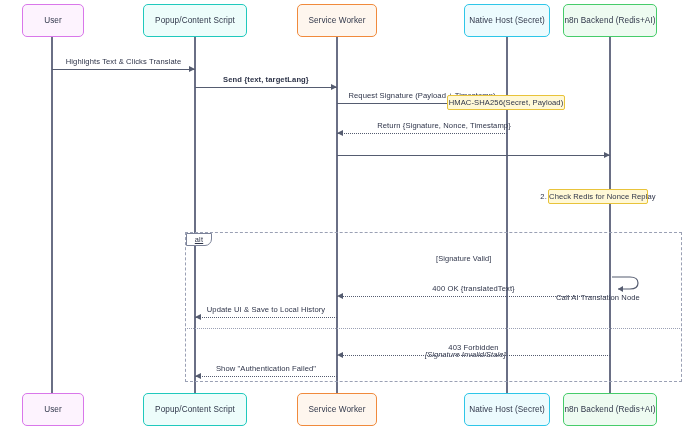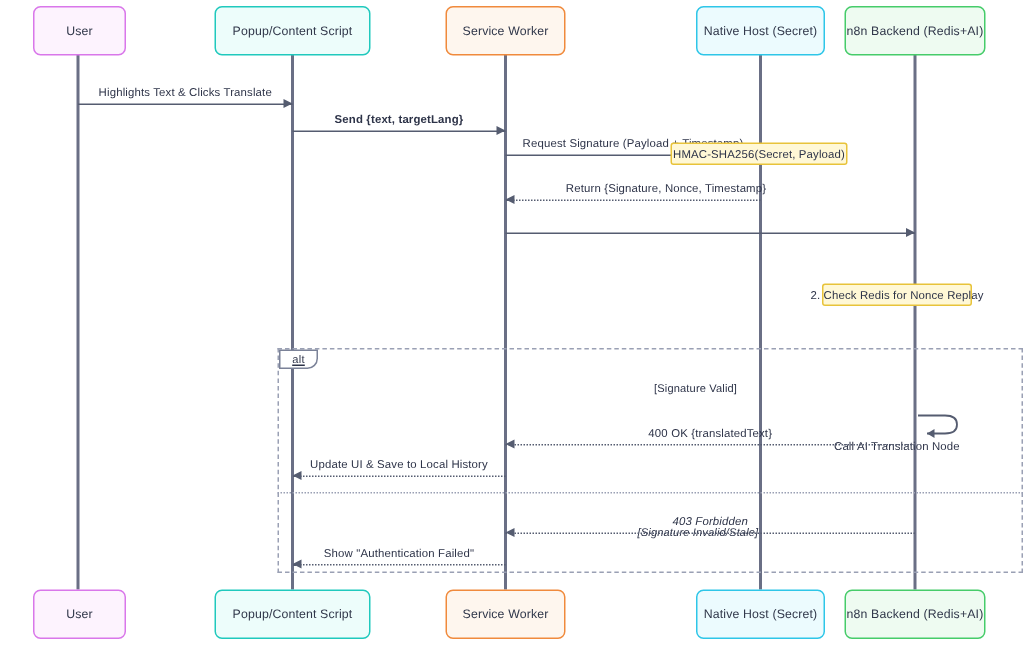--- a/index.html
+++ b/index.html
@@ -171,19 +171,19 @@
       </svg></div>
     <div class="msg-label" style="left: 556px; top: 261px; margin-top: 32px;">Call AI Translation Node</div>
     <div class="msg-line dotted" style="left: 337px; top: 296px; width: 273px;"></div>
     <div class="arrow-head left" style="top: 293.4px; left: 337px;"></div>
     <div class="msg-label" style="left: 473.5px; top: 284px; transform: translateX(-50%);">400 OK {translatedText}</div>
     <div class="msg-line dotted" style="left: 195px; top: 317px; width: 142px;"></div>
     <div class="arrow-head left" style="top: 314.4px; left: 195px;"></div>
     <div class="msg-label" style="left: 266px; top: 305px; transform: translateX(-50%);">Update UI &amp; Save to Local History</div>
     <div class="msg-line dotted" style="left: 337px; top: 355px; width: 273px;"></div>
     <div class="arrow-head left" style="top: 352.4px; left: 337px;"></div>
-    <div class="msg-label" style="left: 473.5px; top: 343px; transform: translateX(-50%); font-style: italic;">403 Forbidden</div>
+    <div class="msg-label" style="left: 473.5px; top: 343px; transform: translateX(-50%);">403 Forbidden</div>
     <div class="msg-line dotted" style="left: 195px; top: 376px; width: 142px;"></div>
     <div class="arrow-head left" style="top: 373.4px; left: 195px;"></div>
     <div class="msg-label" style="left: 266px; top: 364px; transform: translateX(-50%);">Show "Authentication Failed"</div>
     <div class="note" style="left: 447px; top: 95px; width: 118px;">HMAC-SHA256(Secret, Payload)</div>
     <div class="note" style="left: 548px; top: 189px; width: 100px;">2. Check Redis for Nonce Replay</div>
   </div>
 
 </body></html>

